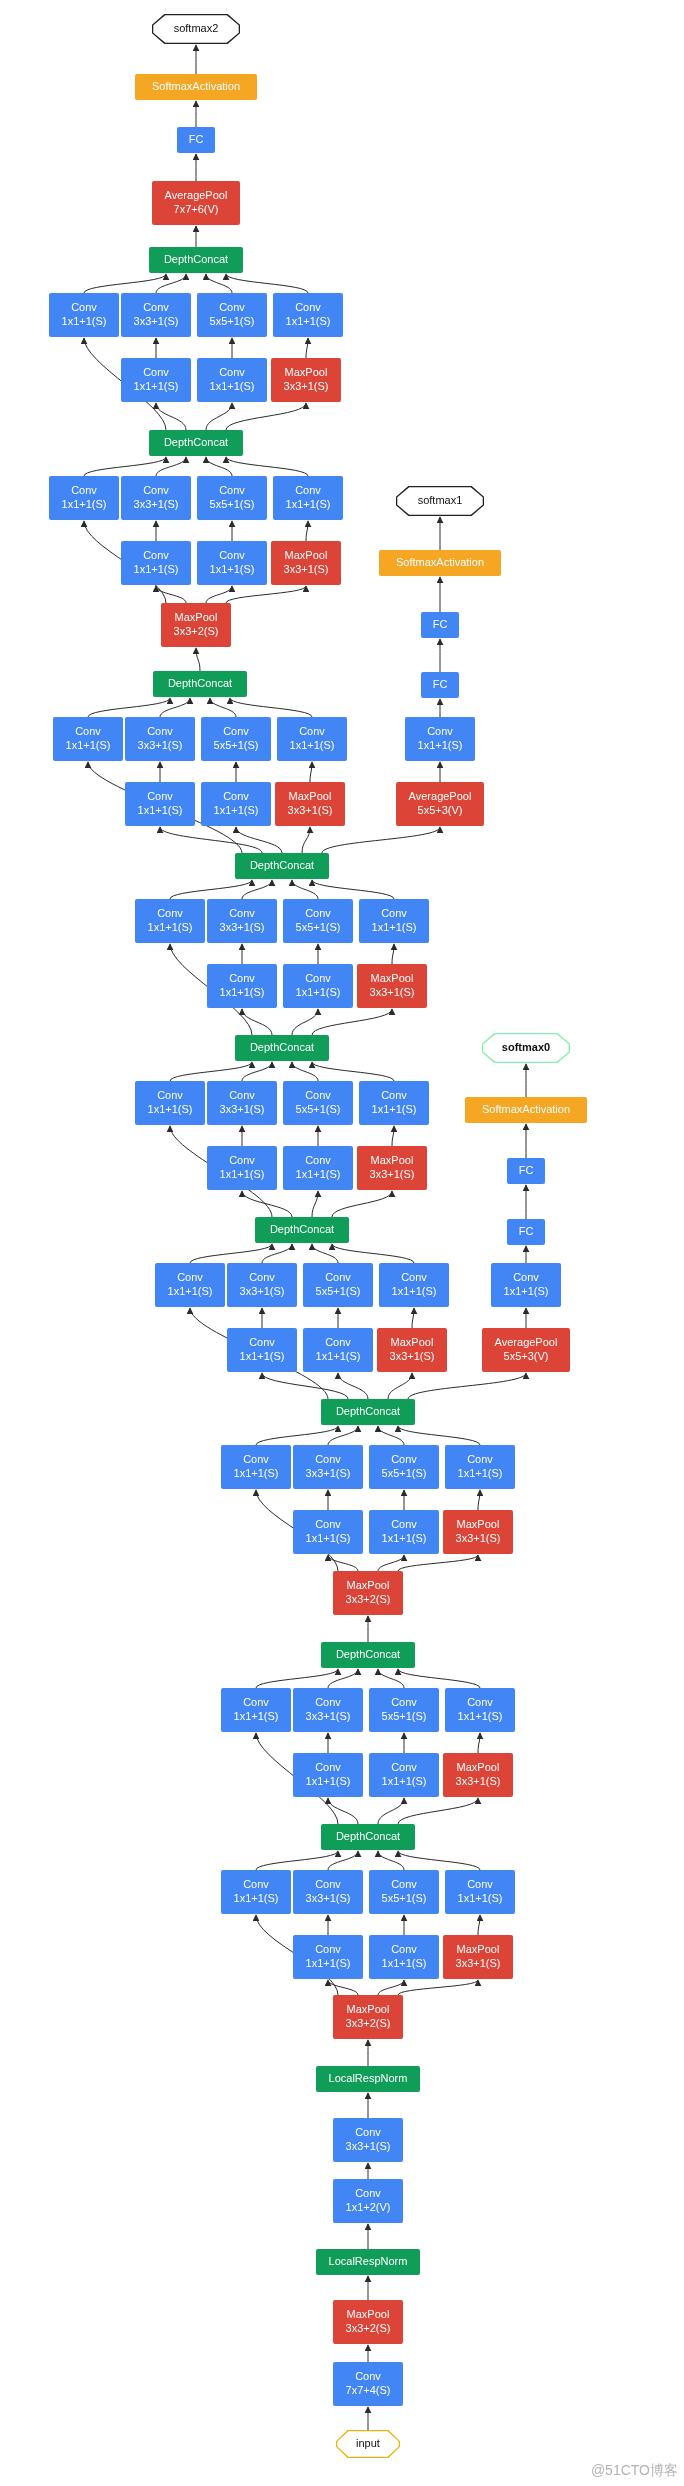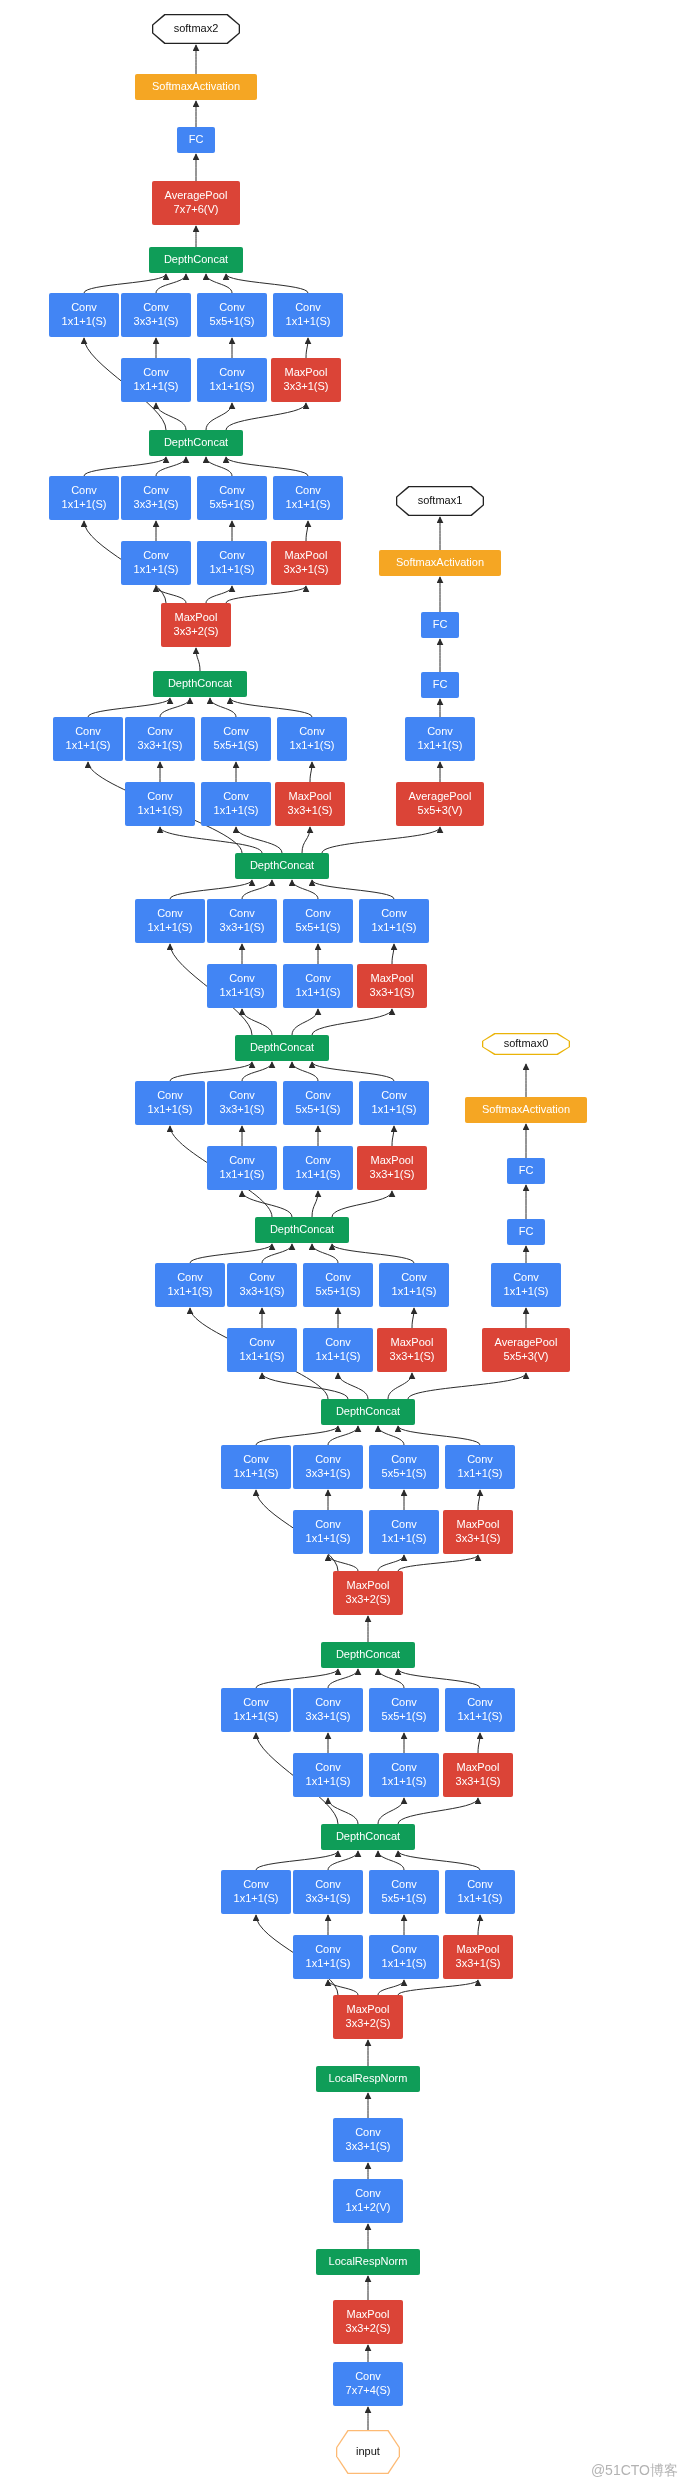--- a/index.html
+++ b/index.html
@@ -149,21 +149,21 @@
       <path d="M 84 293 C 84 283.5, 166 283.5, 166 274" class="edge" marker-end="url(#arrowhead)" style="stroke: rgb(43, 43, 43);"></path>
       <path d="M 156 293 C 156 283.5, 186 283.5, 186 274" class="edge" marker-end="url(#arrowhead)" style="stroke: rgb(43, 43, 43);"></path>
       <path d="M 232 293 C 232 283.5, 206 283.5, 206 274" class="edge" marker-end="url(#arrowhead)" style="stroke: rgb(43, 43, 43);"></path>
       <path d="M 308 293 C 308 283.5, 226 283.5, 226 274" class="edge" marker-end="url(#arrowhead)" style="stroke: rgb(43, 43, 43);"></path>
       <path d="M 196 247 C 196 236.5, 196 236.5, 196 226" class="edge" marker-end="url(#arrowhead)" style="stroke: rgb(43, 43, 43);"></path>
       <path d="M 196 181 C 196 167.5, 196 167.5, 196 154" class="edge" marker-end="url(#arrowhead)" style="stroke: rgb(43, 43, 43);"></path>
       <path d="M 196 127 C 196 114, 196 114, 196 101" class="edge" marker-end="url(#arrowhead)" style="stroke: rgb(43, 43, 43);"></path>
       <path d="M 196 74 C 196 59.5, 196 59.5, 196 45" class="edge" marker-end="url(#arrowhead)" style="stroke: rgb(43, 43, 43);"></path>
     </svg>
   <div class="watermark">@51CTO博客</div>
-<div class="node kind-input" style="left: 336px; top: 2430px; width: 64px; height: 44px; background: #fdba74;">
+<div class="node kind-input" style="left: 336px; top: 2430px; width: 64px; height: 28px; background: #eab308;">
       <div class="octagon-inner" style="background: rgb(255, 255, 255);">
         <span class="lbl">input</span>
       </div>
     </div>
     <div class="node kind-conv" style="left: 333px; top: 2362px; width: 70px; height: 44px; background: rgb(66, 133, 244);">
       <span class="lbl">Conv</span>
       <span class="lbl">7x7+4(S)</span>
     </div>
     <div class="node kind-pool" style="left: 333px; top: 2300px; width: 70px; height: 44px; background: rgb(219, 68, 55);">
       <span class="lbl">MaxPool</span>
@@ -294,21 +294,21 @@
     </div>
     <div class="node kind-fc" style="left: 507px; top: 1219px; width: 38px; height: 26px; background: rgb(66, 133, 244);">
       <span class="lbl">FC</span>
     </div>
     <div class="node kind-fc" style="left: 507px; top: 1158px; width: 38px; height: 26px; background: rgb(66, 133, 244);">
       <span class="lbl">FC</span>
     </div>
     <div class="node kind-act" style="left: 465px; top: 1097px; width: 122px; height: 26px; background: rgb(245, 166, 35);">
       <span class="lbl">SoftmaxActivation</span>
     </div>
-    <div class="node kind-terminal" style="left: 482px; top: 1033px; width: 88px; height: 22px; background: #eab308;">
+    <div class="node kind-terminal" style="left: 482px; top: 1033px; width: 88px; height: 30px; background: #86efac; font-weight: bold;">
       <div class="octagon-inner" style="background: rgb(255, 255, 255);">
         <span class="lbl">softmax0</span>
       </div>
     </div>
     <div class="node kind-conv" style="left: 227px; top: 1328px; width: 70px; height: 44px; background: rgb(66, 133, 244);">
       <span class="lbl">Conv</span>
       <span class="lbl">1x1+1(S)</span>
     </div>
     <div class="node kind-conv" style="left: 303px; top: 1328px; width: 70px; height: 44px; background: rgb(66, 133, 244);">
       <span class="lbl">Conv</span>

